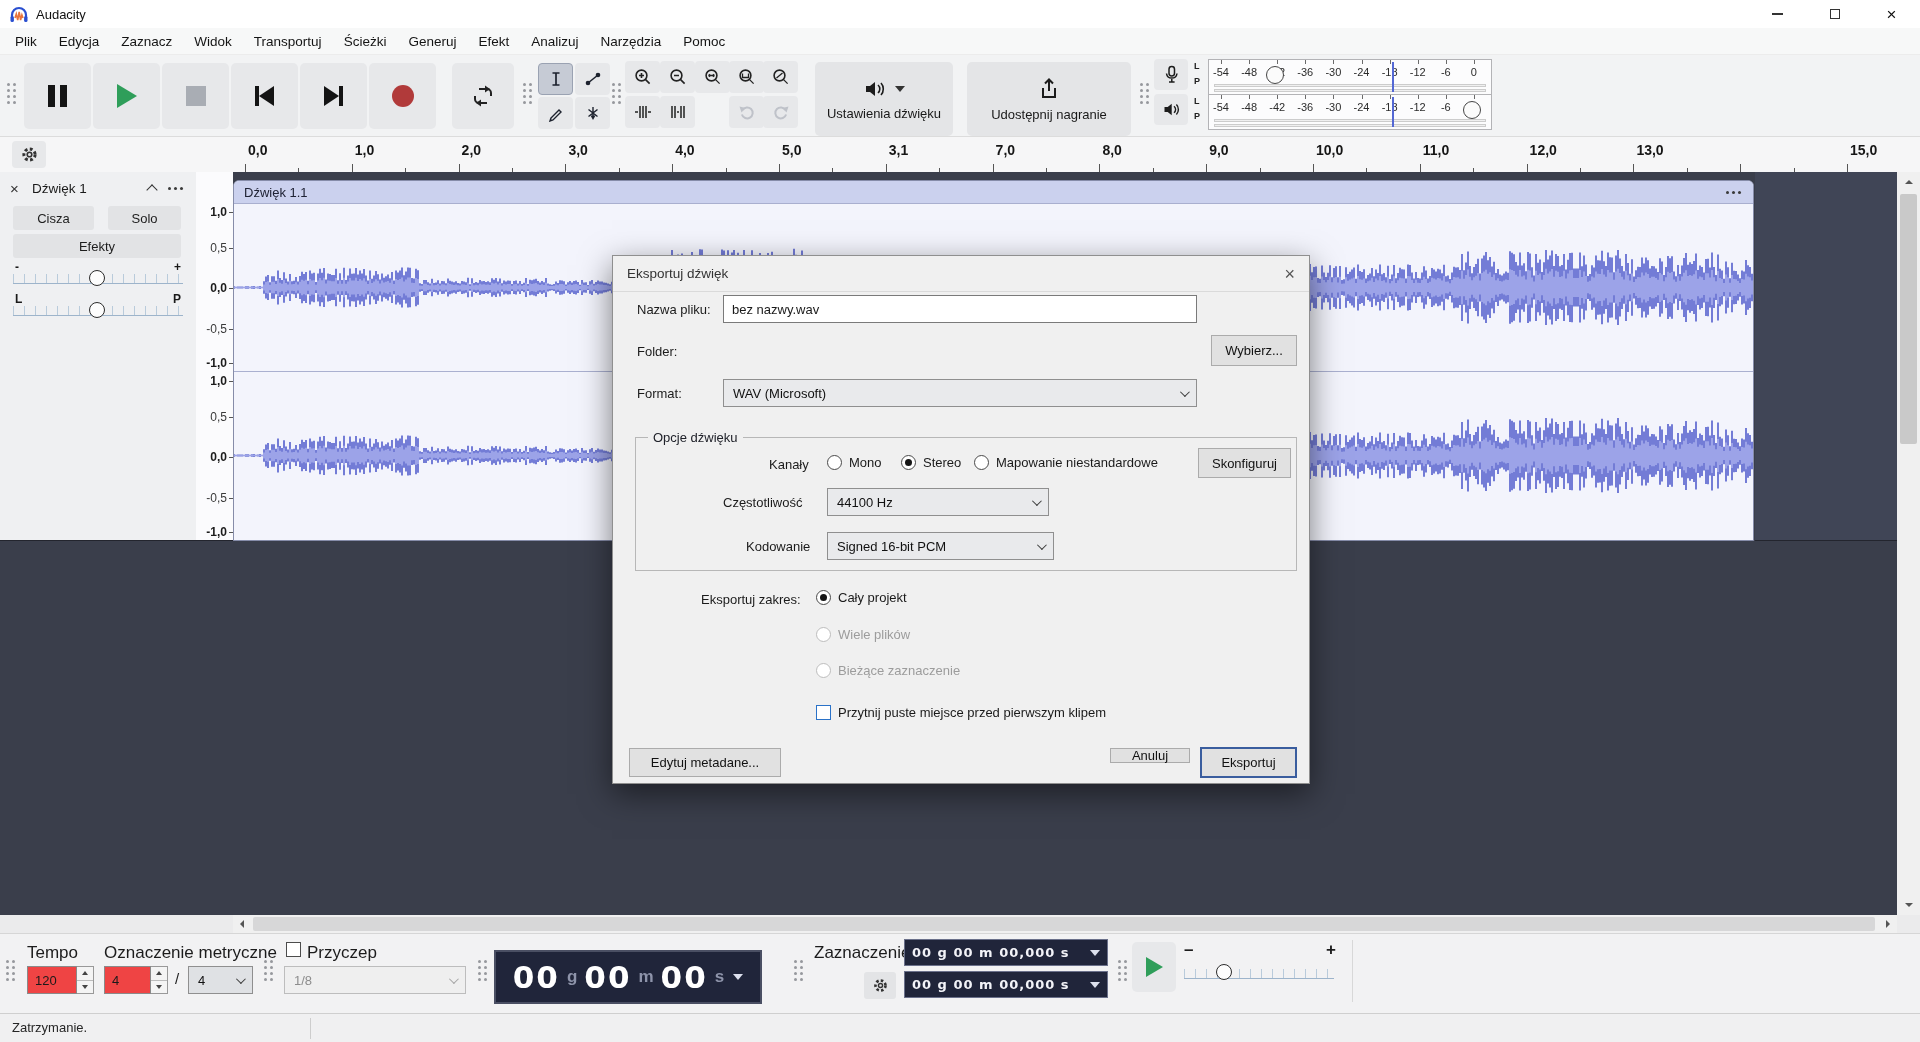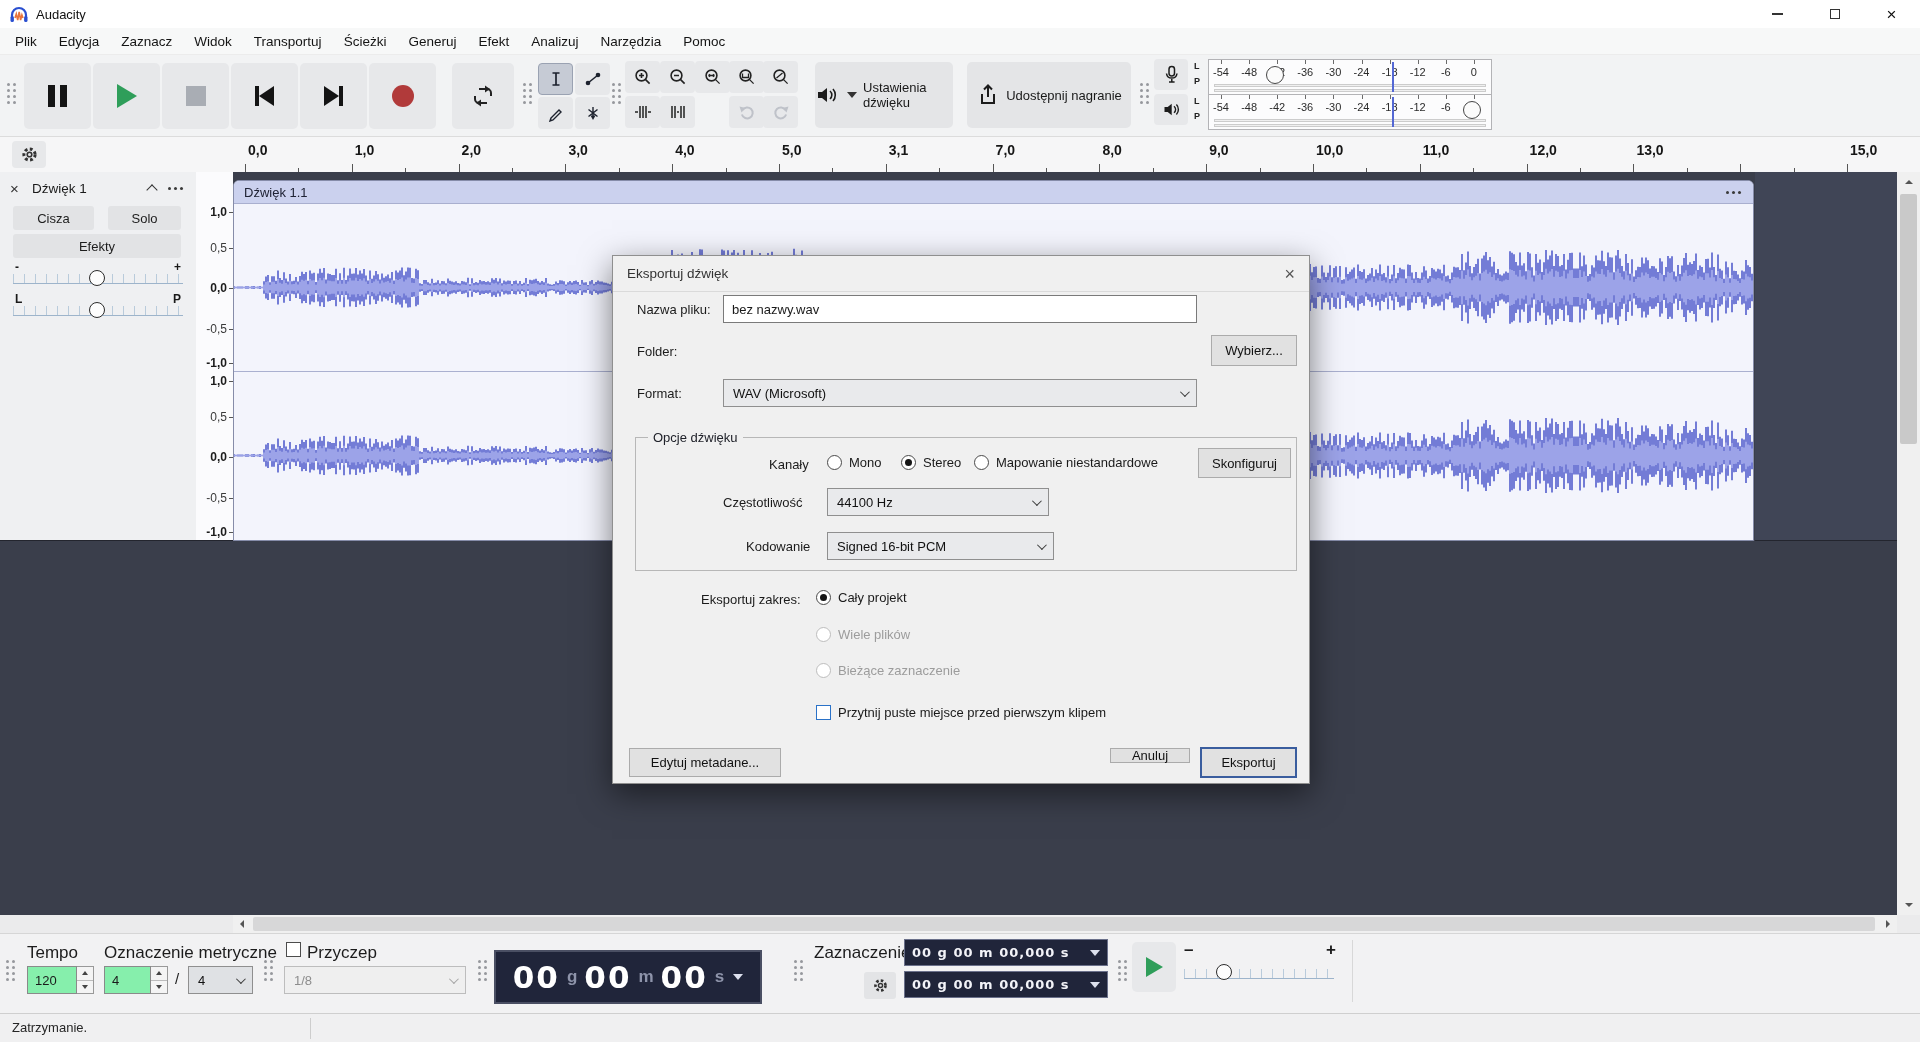--- a/index.html
+++ b/index.html
@@ -13,21 +13,21 @@
   .winbtn{width:57px;height:28px;display:flex;align-items:center;justify-content:center}
   #menubar{position:absolute;left:0;top:28px;width:1920px;height:27px;background:#f7f8f8;display:flex;align-items:center;padding-left:4px;border-bottom:1px solid #ececec}
   .menu-item{font-size:13.5px;padding:0 11px;height:27px;display:flex;align-items:center;color:#141414}
   
   #toolbar{position:absolute;left:0;top:55px;width:1920px;height:82px;background:#f2f3f4;border-bottom:1px solid #dcdcdc}
   .grip{display:grid;grid-template-columns:3px 3px;grid-auto-rows:3px;gap:3px}
   .grip b{width:3px;height:3px;border-radius:50%;background:#96989d}
   .tbtn{position:absolute;top:8px;width:67px;height:66px;background:#e7e8ea;border-radius:5px;display:flex;align-items:center;justify-content:center}
   .tool{position:absolute;width:35px;height:32px;background:#e7e8ea;border-radius:4px;display:flex;align-items:center;justify-content:center}
   .tool.sel{background:#c6cbd5;border:1px solid #9aa2b2}
-  .bigbtn{position:absolute;top:7px;height:66px;background:#e4e5e7;border-radius:5px;display:flex;flex-direction:row;align-items:center;justify-content:center;gap:6px}
+  .bigbtn{position:absolute;top:7px;height:74px;background:#e4e5e7;border-radius:5px;display:flex;flex-direction:column;align-items:center;justify-content:center;gap:6px}
   .bigbtn .lbl{font-size:13px;color:#191919}
   .caret{width:0;height:0;border-left:5px solid transparent;border-right:5px solid transparent;border-top:6px solid #333}
   .meter-box{position:absolute;width:284px;height:36px;background:#fcfcfd;border:1px solid #b3b3b6}
   .meter-scale span{position:absolute;top:6px;font-size:11px;color:#2b2b2b;transform:translateX(-50%)}
   .meter-scale i{position:absolute;top:0;width:1px;height:4px;background:#6b6b6b}
   .mbar{position:absolute;left:5px;right:5px;height:3px;background:#f0f0f0;border:1px solid #ccc}
   .mpeak{position:absolute;top:2px;bottom:2px;width:2px;background:#5468d4}
   .mknob{position:absolute;width:18px;height:18px;border:1.6px solid #454545;border-radius:50%;background:#fbfbfb}
   .lp{position:absolute;font-size:9px;line-height:10px;color:#222;font-weight:bold}
   
@@ -53,21 +53,21 @@
   #track-right{position:absolute;left:1755px;top:0;width:142px;height:369px;background:#404556;border-bottom:1px solid #23252e}
   
   #vscroll{position:absolute;left:1897px;top:0;width:23px;height:743px;background:#f0f0f0}
   .vthumb{position:absolute;left:3px;width:17px;background:#c9c9c9;border-radius:2px}
   #hscroll{position:absolute;left:0;top:915px;width:1920px;height:18px;background:#ebebec}
   .hthumb{position:absolute;top:2px;height:14px;background:#d7d7d8;border-radius:2px}
   .sarrow{width:0;height:0;border:4px solid transparent}
   
   #btoolbar{position:absolute;left:0;top:933px;width:1920px;height:80px;background:#f2f2f3;border-top:1px solid #d6d6d6}
   .blabel{position:absolute;font-size:17px;color:#1c1c1c}
-  .tinput{position:absolute;background:#86efac;border:1px solid #8a8a8a;font-size:13px;display:flex;align-items:center;padding:0 7px}
+  .tinput{position:absolute;background:#ef4444;border:1px solid #8a8a8a;font-size:13px;display:flex;align-items:center;padding:0 7px}
   .spin{position:absolute;width:17px;height:28px;border:1px solid #999;border-left:none;background:#f4f4f4;display:flex;flex-direction:column}
   .spin span{flex:1;display:flex;align-items:center;justify-content:center}
   .spin span+span{border-top:1px solid #bbb}
   .tri-up{width:0;height:0;border-left:3.5px solid transparent;border-right:3.5px solid transparent;border-bottom:4.5px solid #444}
   .tri-dn{width:0;height:0;border-left:3.5px solid transparent;border-right:3.5px solid transparent;border-top:4.5px solid #444}
   .combo{position:absolute;background:#e9eaec;border:1px solid #8f8f8f;display:flex;align-items:center;justify-content:space-between;padding:0 9px;font-size:13px;color:#111}
   .combo.dis{background:#efefef;border-color:#bdbdbd;color:#8d8d8d}
   .chev{width:7px;height:7px;border-right:1.6px solid #3c3c3c;border-bottom:1.6px solid #3c3c3c;transform:rotate(45deg) translateY(-2px)}
   .chev.gray{border-color:#a5a5a5}
   .cbox{width:15px;height:15px;background:#fff;border:1px solid #4c4c4c;display:inline-block}

